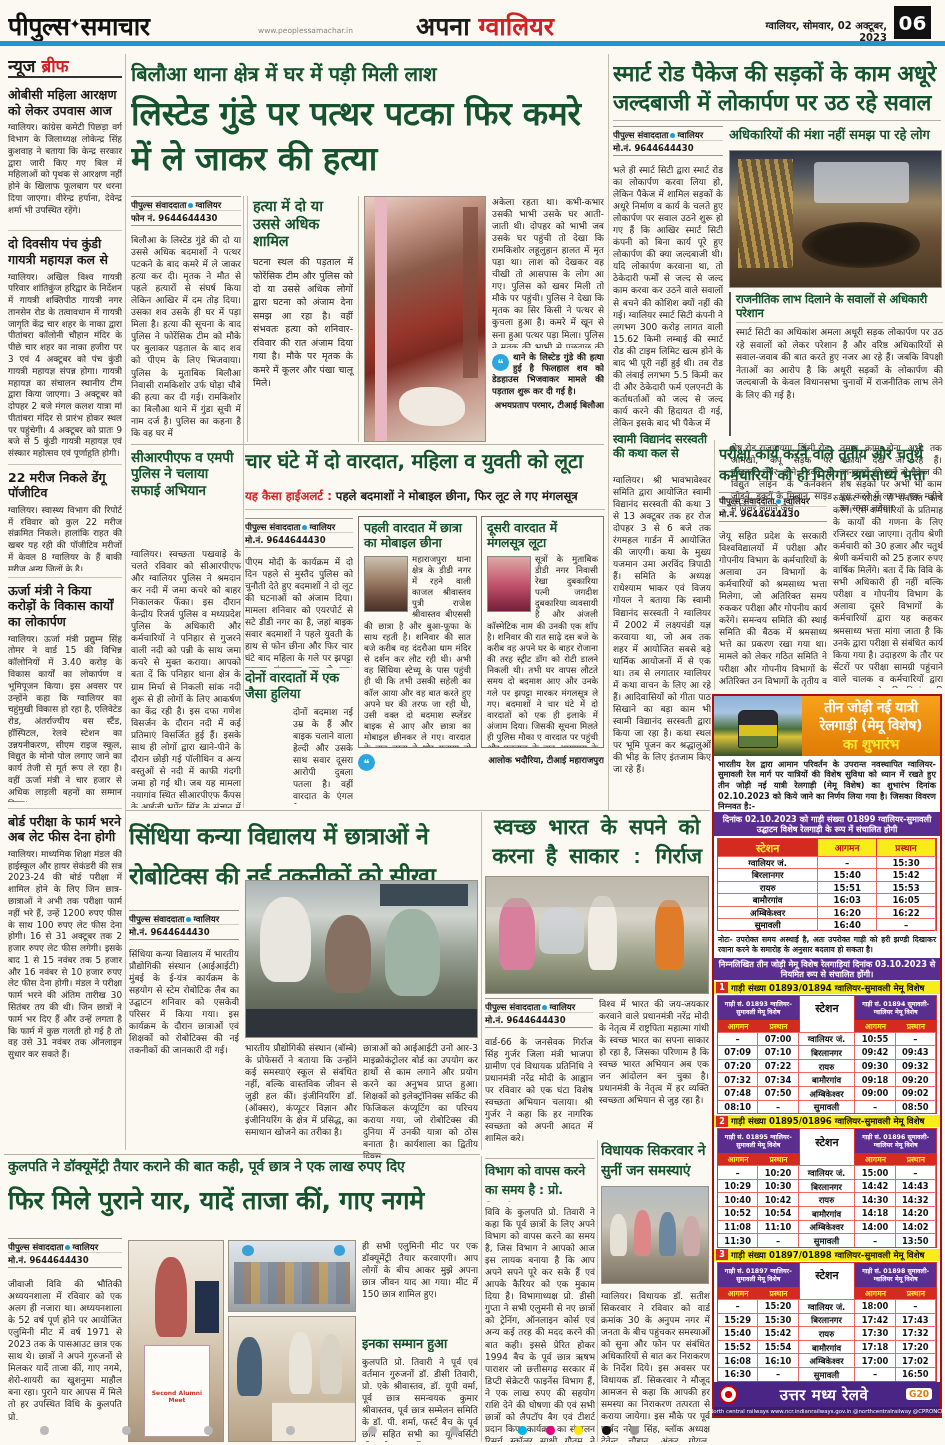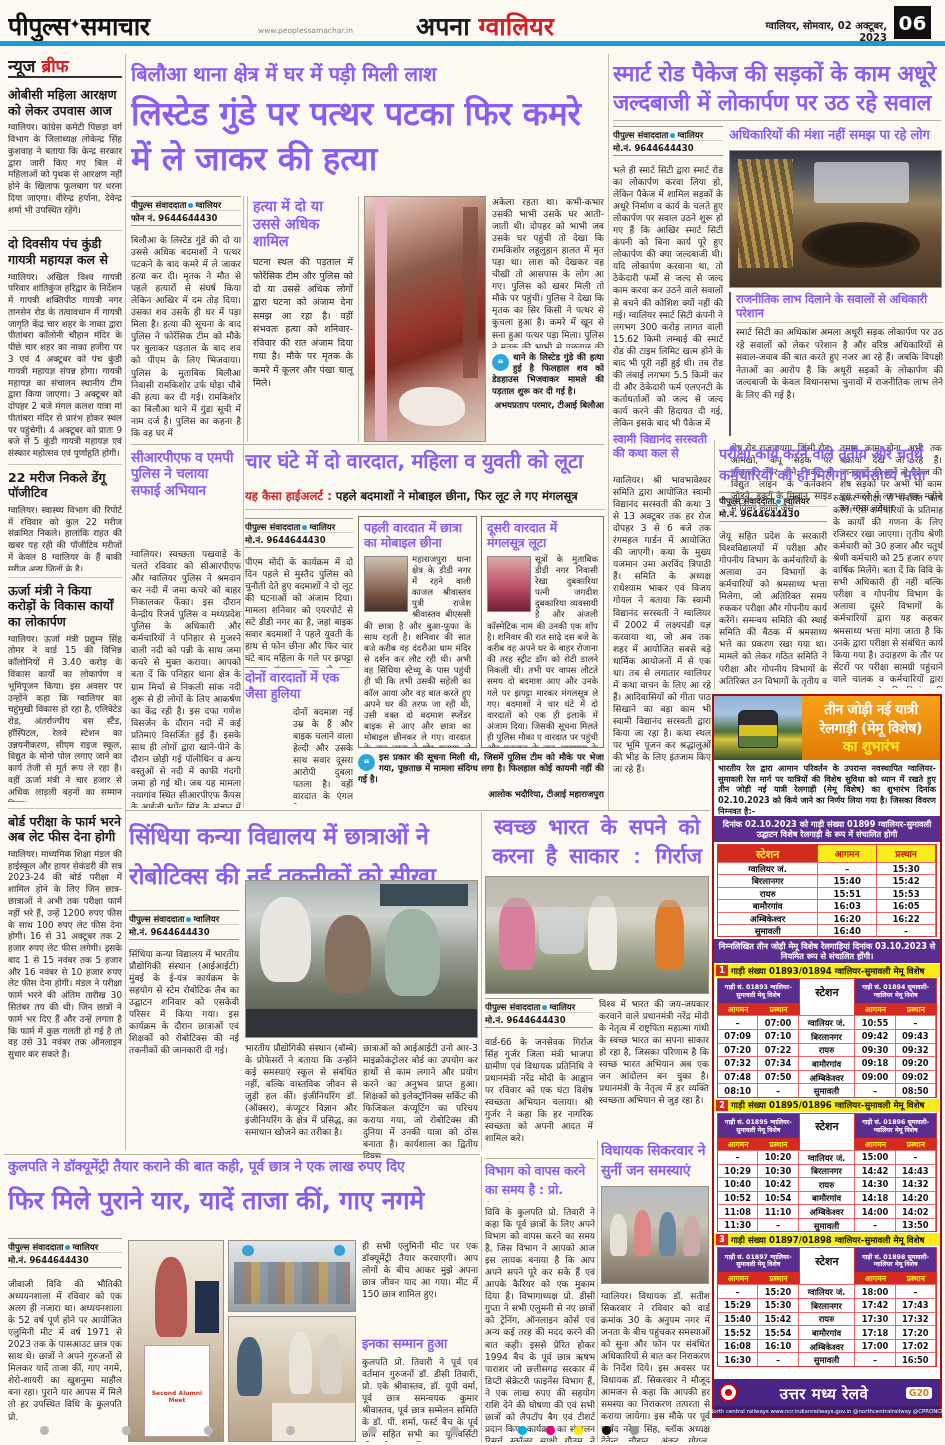--- a/index.html
+++ b/index.html
@@ -1,19 +1,19 @@
 <!DOCTYPE html>
 <html><head>
 <meta charset="utf-8">
 <style>
   *{margin:0;padding:0;box-sizing:border-box;}
   html,body{overflow:hidden;}
   body{width:945px;height:1445px;position:relative;background:#fbf9f1;font-family:"DejaVu Sans",sans-serif;color:#1b1b1b;}
   .abs{position:absolute;overflow:hidden;}
-  .hl{font-weight:bold;color:#8b5cf6;line-height:1.22;letter-spacing:-0.2px;}
+  .hl{font-weight:bold;color:#14532d;line-height:1.22;letter-spacing:-0.2px;}
   .body-txt{font-size:9px;line-height:1.34;text-align:justify;color:#232323;}
   .dateline{font-weight:bold;}
   .red{color:#d51f26;}
   .vline{position:absolute;width:1px;background:#c2bcab;}
   .hline{position:absolute;height:1px;background:#b7b1a0;}
   .byline{font-size:8.5px;font-weight:bold;}
   .byline .l1{border-top:1px solid #9a9488;padding-top:2px;}
   .byline .l2{border-top:1px solid #d5cfc0;border-bottom:1px solid #9a9488;padding:1px 0 2px;}
   .bdot{display:inline-block;width:5px;height:5px;border-radius:50%;background:#1e9cd7;margin:0 2px 1px;vertical-align:middle;}
   .photo{position:absolute;border:1px solid #9a9285;}
@@ -153,21 +153,20 @@
   <div style="float:left;width:44px;height:56px;margin:2px 4px 2px 0;border:1px solid #888;background:linear-gradient(180deg,#cdbfae 0%,#9a7c66 45%,#6e4f3f 75%,#473228 100%);"></div>
   <div style="font-size:8.6px;line-height:1.3;text-align:justify;">महाराजपुरा थाना क्षेत्र के डीडी नगर में रहने वाली काजल श्रीवास्तव पुत्री राजेश श्रीवास्तव बीएससी की छात्रा है और बुआ-फूफा के साथ रहती है। शनिवार की सात बजे करीब वह दंदरौआ धाम मंदिर से दर्शन कर लौट रही थी। अभी वह सिंधिया स्टेच्यू के पास पहुंची ही थी कि तभी उसकी सहेली का कॉल आया और वह बात करते हुए अपने घर की तरफ जा रही थी, उसी वक्त दो बदमाश स्प्लेंडर बाइक से आए और छात्रा का मोबाइल छीनकर ले गए। वारदात के बाद छात्रा ने शोर मचाया तो आस-पास के लोग एकत्रित हुए, लेकिन उससे पहले ही बदमाश भाग निकले।</div>
 </div>
 <div class="abs boxed" style="left:481px;top:516px;width:123px;height:232px;padding:3px 5px;">
   <div class="hl" style="font-size:12.5px;margin-bottom:3px;">दूसरी वारदात में मंगलसूत्र लूटा</div>
   <div style="float:left;width:44px;height:56px;margin:2px 4px 2px 0;border:1px solid #888;background:linear-gradient(180deg,#dcaaa5 0%,#c4546e 50%,#98324d 80%,#6e2238 100%);"></div>
   <div style="font-size:8.6px;line-height:1.3;text-align:justify;">सूत्रों के मुताबिक डीडी नगर निवासी रेखा दुबकारिया पत्नी जगदीश दुबकारिया व्यवसायी है और अंजली कॉस्मेटिक नाम की उनकी एक शॉप है। शनिवार की रात साढ़े दस बजे के करीब वह अपने घर के बाहर रोजाना की तरह स्ट्रीट डॉग को रोटी डालने निकली थी। तभी घर वापस लौटते समय दो बदमाश आए और उनके गले पर झपट्टा मारकर मंगलसूत्र ले गए। बदमाशों ने चार घंटे में दो वारदातों को एक ही इलाके में अंजाम दिया। जिसकी सूचना मिलते ही पुलिस मौका ए वारदात पर पहुंची और पूछताछ के बाद आसपास के सीसीटीवी की पड़ताल कर रही है।</div>
 </div>
 <div class="abs" style="left:358px;top:752px;width:246px;height:54px;">
   <div class="qicon"></div>
-  <div class="quote-txt">इस प्रकार की सूचना मिली थी, जिसमें पुलिस टीम को मौके पर भेजा गया, पूछताछ में मामला संदिग्ध लगा है। फिलहाल कोई कायमी नहीं की गई है।</div>
   <div class="quote-attr">आलोक भदौरिया, टीआई महाराजपुरा</div>
 </div>
 
 <div class="vline" style="left:608px;top:54px;height:756px;"></div>
 <div class="abs hl" style="left:613px;top:60px;width:330px;height:58px;font-size:22px;line-height:1.3;">स्मार्ट रोड पैकेज की सड़कों के काम अधूरे जल्दबाजी में लोकार्पण पर उठ रहे सवाल</div>
 <div class="hline" style="left:613px;top:120px;width:328px;"></div>
 <div class="abs byline" style="left:613px;top:126px;width:110px;">
   <div class="l1"><span>पीपुल्स संवाददाता</span><span class="bdot"></span><span>ग्वालियर</span></div>
   <div class="l2">मो.नं. 9644644430</div>
 </div>
@@ -327,20 +326,21 @@
           <div class="tcell">16:20</div>
           <div class="tcell">16:22</div>
         </div>
         <div class="t-row">
           <div class="tcell">सुमावली</div>
           <div class="tcell">16:40</div>
           <div class="tcell">–</div>
         </div>
       </div>
   </div>
+  <div class="t-note">नोटः- उपरोक्त समय अस्थाई है, अतः उपरोक्त गाड़ी को हरी झण्डी दिखाकर रवाना करने के समारोह के अनुसार बदलाव हो सकता है।</div>
   <div class="pband" style="height:24px;">निम्नलिखित तीन जोड़ी मेमू विशेष रेलगाड़ियां दिनांक 03.10.2023 से नियमित रूप से संचालित होंगी।</div>
 
   <div class="yband">
     <span class="num">1</span>
     <span>गाड़ी संख्या 01893/01894 ग्वालियर-सुमावली मेमू विशेष</span>
   </div>
   <div class="ttable">
     <div class="t-head">
       <div class="t-train">गाड़ी सं. 01893 ग्वालियर-सुमावली मेमू विशेष</div>
       <div class="t-station-hd">स्टेशन</div>

